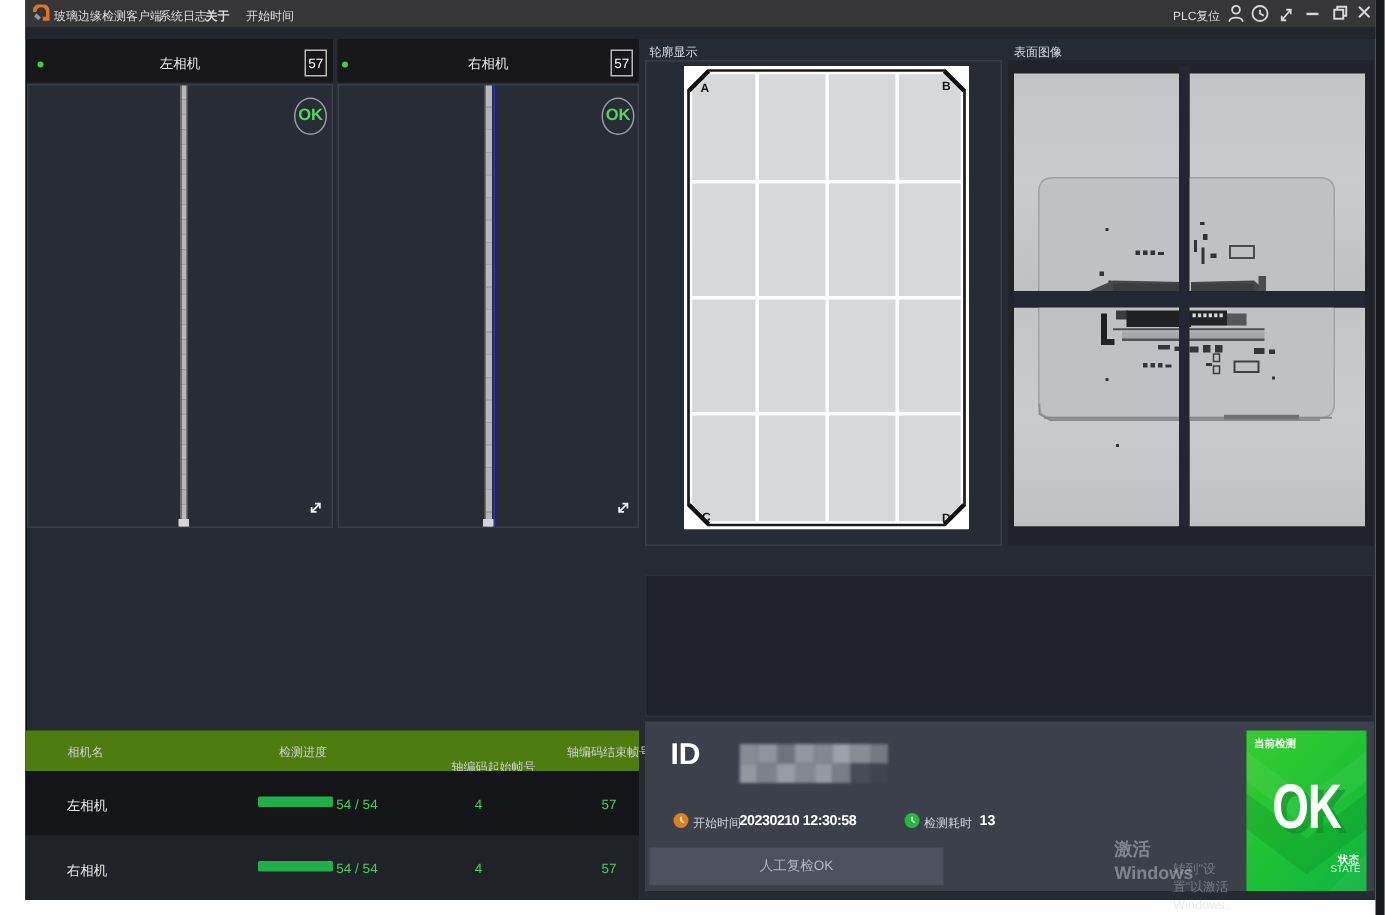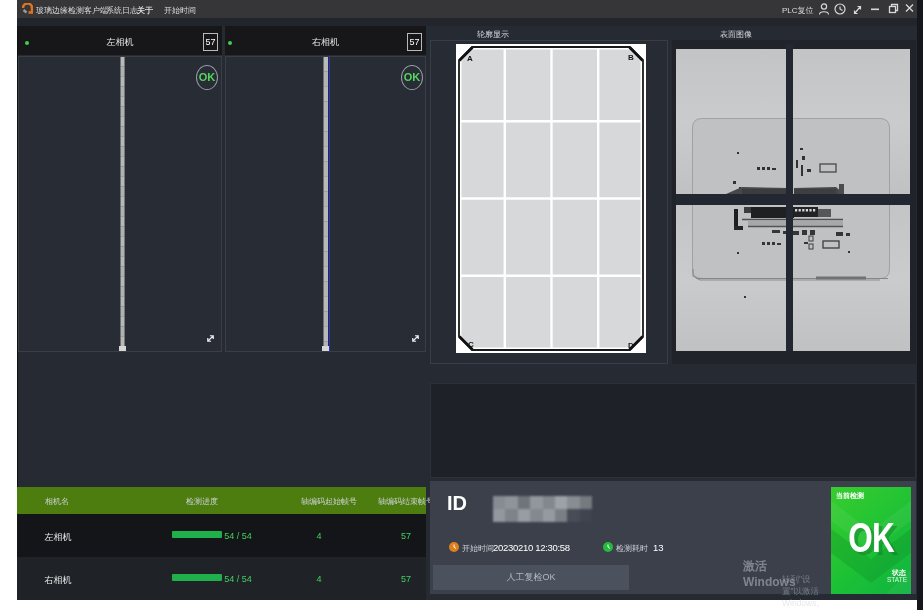--- a/index.html
+++ b/index.html
@@ -13,21 +13,21 @@
   #menubar .mi{position:absolute;top:5px;white-space:nowrap;}
   
   .camhead{top:26px;height:29px;background:#17171a;}
   .cambody{top:56px;height:296px;background:#282c34;border:1px solid #3a3e47;box-sizing:border-box;}
   .camtitle{position:absolute;width:100%;text-align:center;top:10px;color:#e6e6e6;font-size:9px;}
   .dot{position:absolute;width:4px;height:4px;border-radius:50%;background:#46cb4c;top:15px;}
   .numbox{position:absolute;width:13px;height:16px;border:1px solid #b9b9b9;color:#fff;font-size:9px;text-align:center;line-height:16px;top:7px;}
   .okc{position:absolute;width:20px;height:23px;border:1px solid #989da5;border-radius:50%;color:#55d65f;font-size:11px;font-weight:bold;text-align:center;line-height:23px;}
   .strip{position:absolute;top:0;height:294px;}
   
-  .plabel{color:#d7dade;font-size:8px;margin-left:44px;}
+  .plabel{color:#d7dade;font-size:8px;}
   
   #defpanel{left:19px;top:360px;width:405px;height:124px;border:1px solid #62666e;background:#22252b;box-sizing:border-box;}
   #defpanel .t{position:absolute;left:3px;top:3px;color:#d7dade;font-size:8px;}
   #defpanel .sep{position:absolute;left:0;top:14px;width:100%;height:1px;background:#44484f;}
   
   .blhead{left:17px;top:487px;width:409px;height:27px;background:#4d7c0f;color:#ccd1d5;font-size:8px;}
   .blrow1{left:17px;top:514px;width:409px;height:43px;background:#131518;}
   .blrow2{left:17px;top:557px;width:409px;height:43px;background:#1f2227;}
   .cell{position:absolute;text-align:center;transform:translateX(-50%);white-space:nowrap;}
   .blrow1 .cell,.blrow2 .cell{top:17px;font-size:9px;}
@@ -39,21 +39,21 @@
   #dthead div{text-align:center;line-height:17px;white-space:nowrap;}
   #dtbody{left:430px;top:383px;width:486px;height:95px;background:#1e2127;border:1px solid #2c3038;box-sizing:border-box;}
   
   #idpanel{left:430px;top:481px;width:486px;height:113px;background:#3b404b;}
   #idlabel{position:absolute;left:17px;top:11px;color:#fff;font-size:20px;font-weight:bold;}
   #mosaic{position:absolute;left:63px;top:15px;width:99px;height:26px;filter:blur(0.9px);overflow:hidden;}
   #mosaic div{float:left;width:12.375px;height:13px;}
   .irow{position:absolute;top:60px;height:12px;}
   .ico{position:absolute;width:10px;height:10px;border-radius:50%;top:1px;}
   .ilab{color:#cdd2d7;font-size:8px;white-space:nowrap;}
-  .ival{color:#fff;font-size:9.5px;font-weight:normal;white-space:nowrap;}
+  .ival{color:#fff;font-size:9.5px;font-weight:bold;white-space:nowrap;}
   .btn{position:absolute;top:84px;height:25px;background:#4c525d;color:#b2b8c0;font-size:9px;text-align:center;line-height:25px;}
   
   #okbox{left:831px;top:487px;width:80px;height:107px;background:linear-gradient(135deg,#38cd2e 0%,#1dc135 55%,#0eb441 100%);}
   #okbox .t1{position:absolute;left:5px;top:4px;color:#fff;font-size:7px;font-weight:bold;}
   #okbox .big{position:absolute;left:0;top:27px;width:100%;text-align:center;color:#fff;font-size:42px;font-weight:bold;letter-spacing:-1px;transform:scaleX(0.75);text-shadow:5px 3px 0 rgba(18,115,40,0.45);}
   #okbox .t2{position:absolute;right:5px;top:81px;color:#fff;font-size:7px;font-weight:bold;}
   #okbox .t3{position:absolute;right:4px;top:89px;color:#eef5ee;font-size:6.5px;}
   
   #wm1{left:743px;top:558px;color:rgba(195,200,205,0.5);font-size:12px;font-weight:bold;}
   #wm2{left:782px;top:574px;color:rgba(195,200,205,0.42);font-size:8.5px;}
@@ -246,21 +246,21 @@
 
       <rect x="110" y="0" width="7" height="307" fill="#232731"></rect>
       <rect x="0" y="150" width="234" height="11" fill="#232731"></rect>
     </svg>
   </div>
 
 
   <div class="abs blhead">
     <div class="cell" style="left:40px;top:9px;">相机名</div>
     <div class="cell" style="left:185px;top:9px;">检测进度</div>
-    <div class="cell" style="left:312px;top:9px;">轴编码起始帧号</div>
+    <div class="cell" style="left:312px;top:19px;">轴编码起始帧号</div>
     <div class="cell" style="left:389px;top:9px;">轴编码结束帧号</div>
   </div>
   <div class="abs blrow1">
     <div class="cell wt" style="left:41px;">左相机</div>
     <div class="pbar"></div>
     <div class="cell gt" style="left:221px;">54 / 54</div>
     <div class="cell gt" style="left:302px;">4</div>
     <div class="cell gt" style="left:389px;">57</div>
   </div>
   <div class="abs blrow2">

